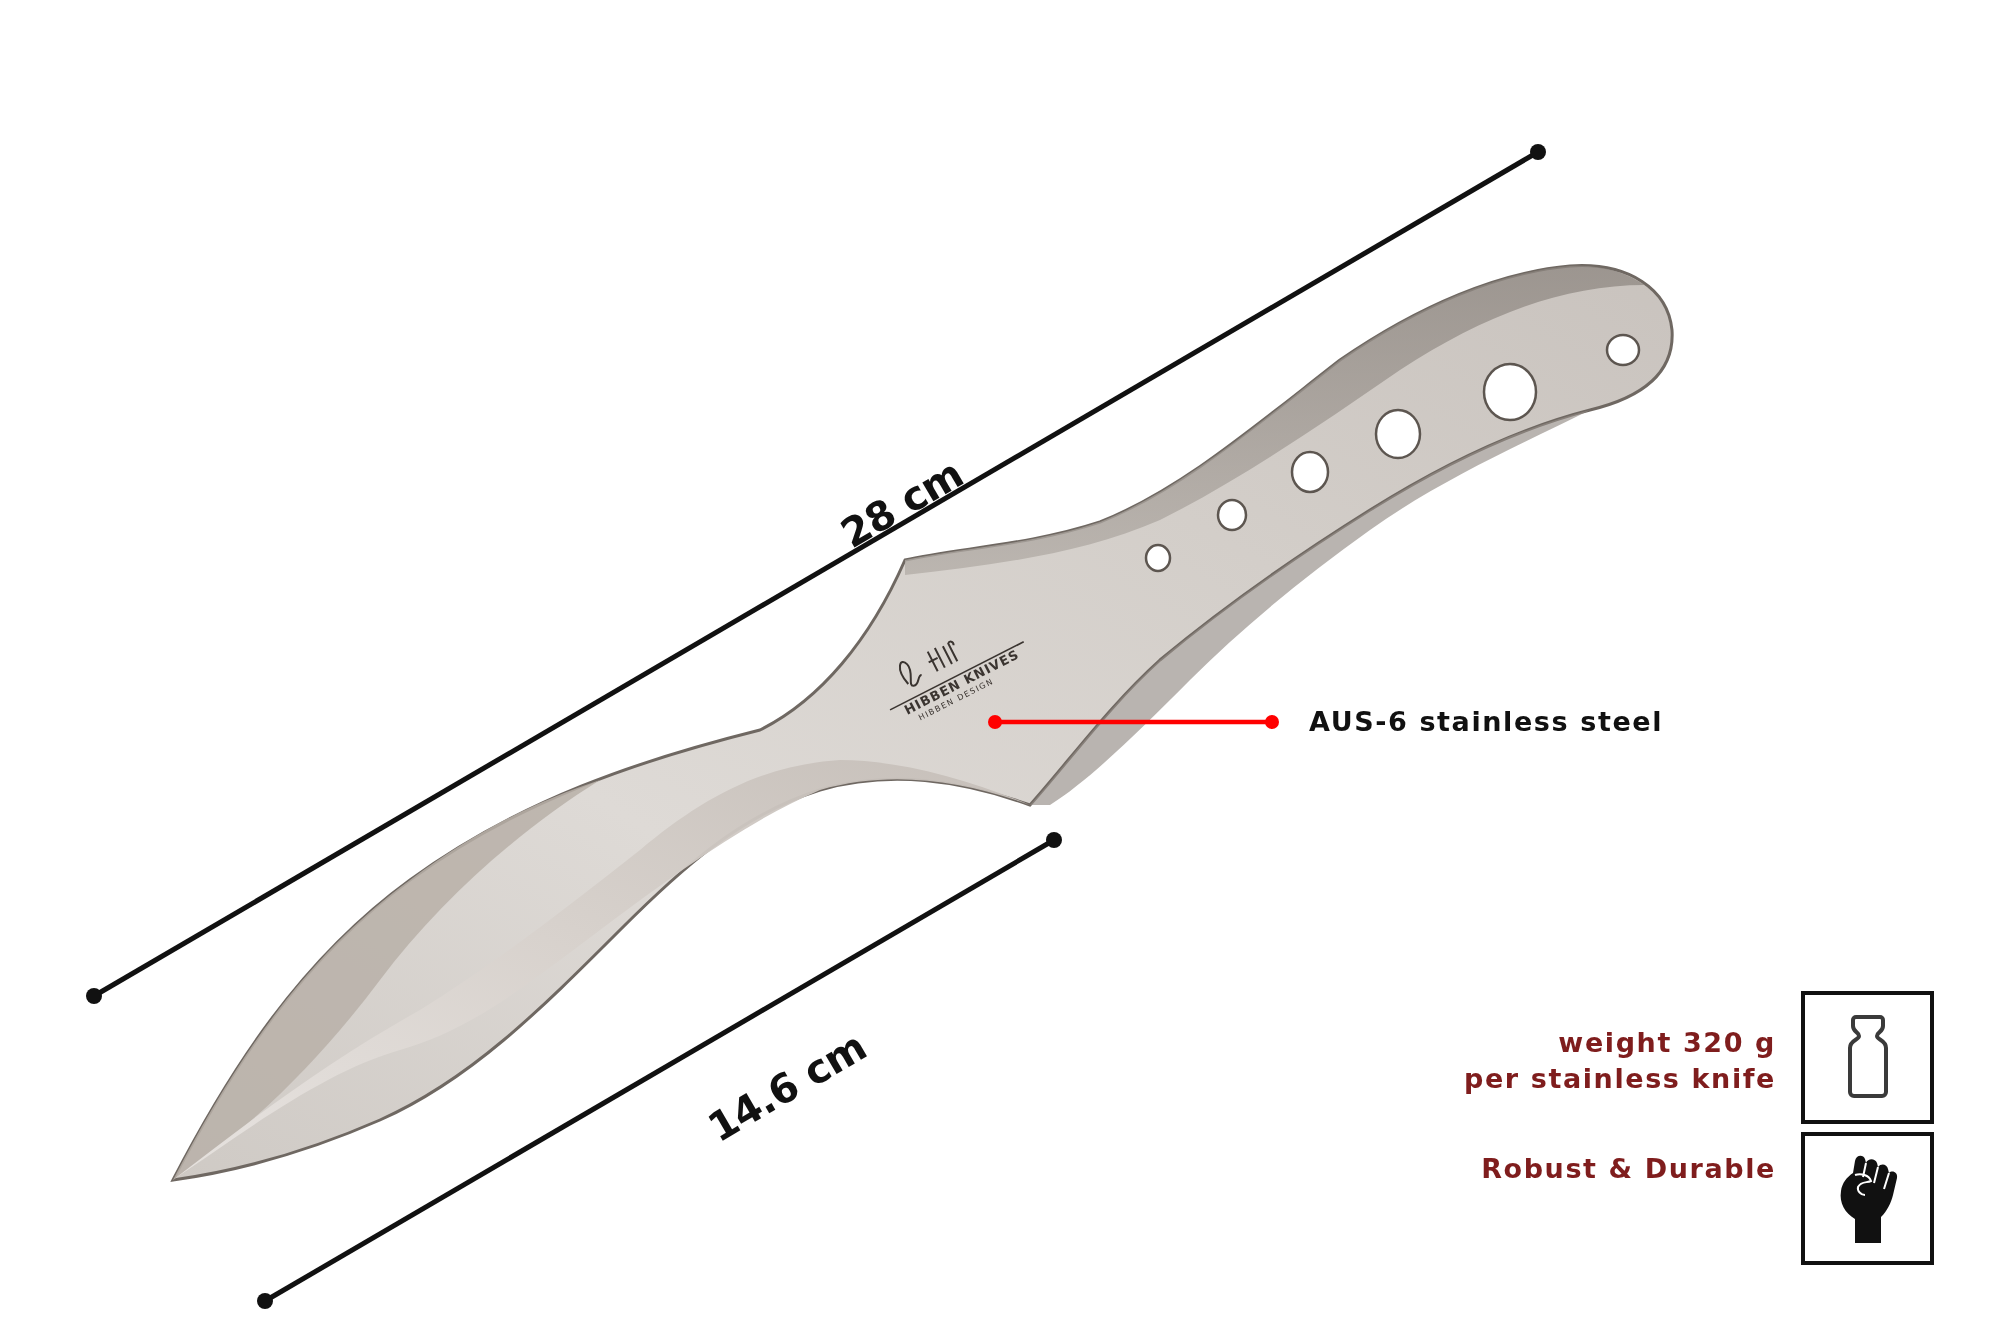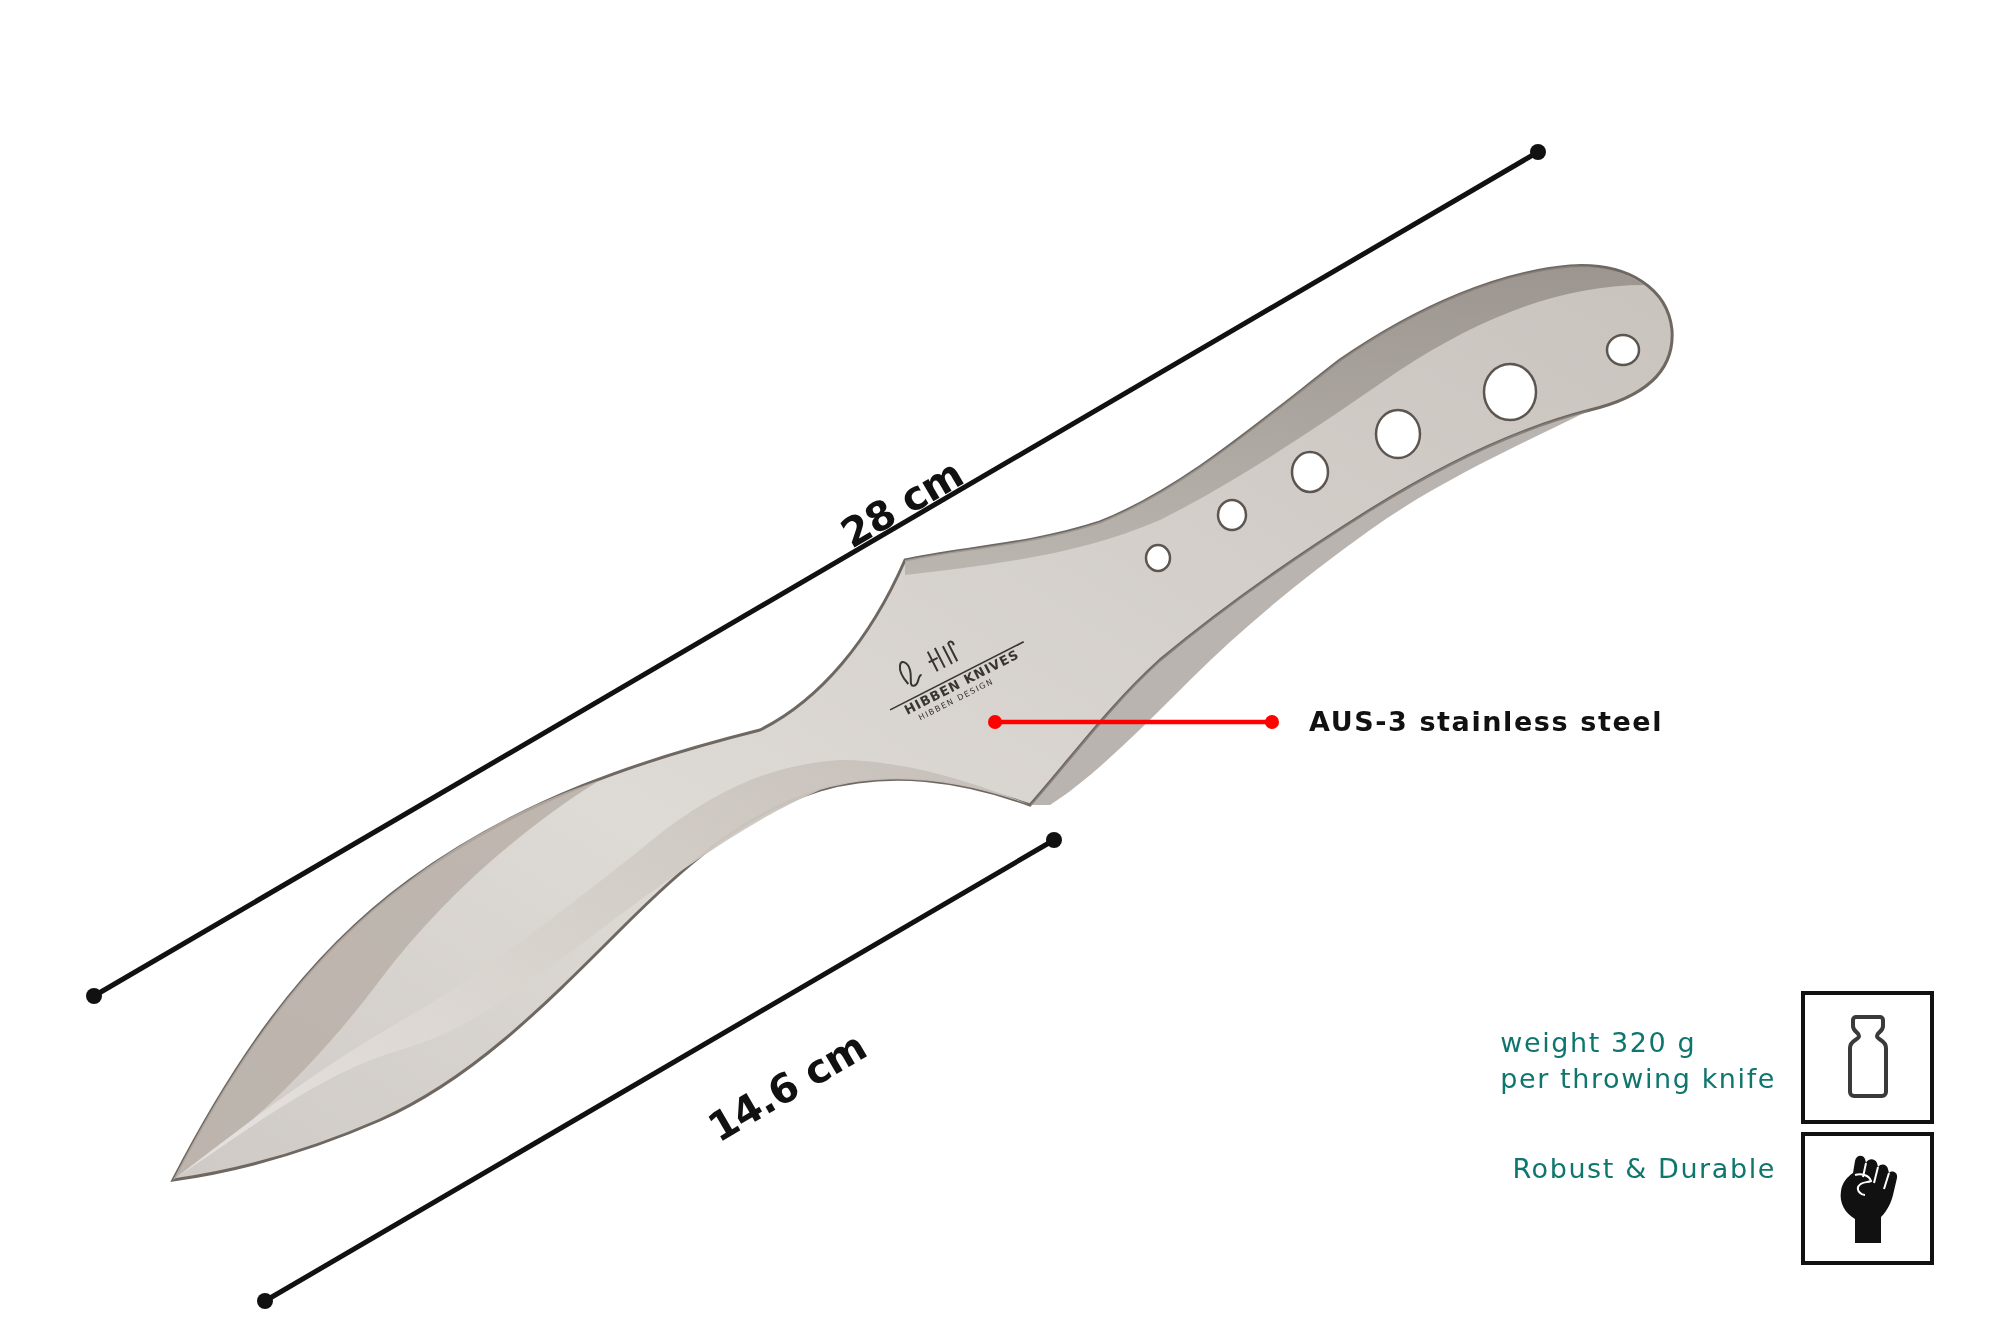--- a/index.html
+++ b/index.html
@@ -3,22 +3,22 @@
   <meta charset="utf-8">
   <style>
     html, body { margin: 0; padding: 0; background: #ffffff; }
     body { width: 2000px; height: 1331px; position: relative; overflow: hidden;
       font-family: "DejaVu Sans", "Liberation Sans", sans-serif; color: #111; }
     #stage { position: absolute; left: 0; top: 0; width: 2000px; height: 1331px; }
     .dim-label { position: absolute; font-weight: bold; font-size: 40px; color: #111;
       transform-origin: 0 0; white-space: nowrap; letter-spacing: -0.5px; }
     .callout-text { position: absolute; left: 1309px; top: 706px; font-size: 27px;
       font-weight: bold; letter-spacing: 1.6px; color: #111; white-space: nowrap; }
-    .spec-text { position: absolute; right: 224px; font-size: 27px; font-weight: normal;
-      letter-spacing: 1.6px; color: #0f766e; text-align: left; line-height: 36px; white-space: nowrap; }
+    .spec-text { position: absolute; right: 224px; font-size: 27px; font-weight: bold;
+      letter-spacing: 1.6px; color: #7f1d1d; text-align: right; line-height: 36px; white-space: nowrap; }
     .icon-box { position: absolute; left: 1801px; width: 125px; height: 125px;
       border: 4px solid #111; background: #fff; display: flex; align-items: center; justify-content: center; }
   </style>
 </head>
 <body>
 
 <div id="stage">
 
   <svg width="2000" height="1331" viewBox="0 0 2000 1331" style="position:absolute;left:0;top:0">
     <defs>
@@ -104,25 +104,25 @@
     <g fill="#ff0000" stroke="#ff0000">
       <line x1="995" y1="722" x2="1272" y2="722" stroke-width="4.5"></line>
       <circle cx="995" cy="722" r="7" stroke="none"></circle>
       <circle cx="1272" cy="722" r="7" stroke="none"></circle>
     </g>
   </svg>
 
   <div class="dim-label" style="left:833px; top:517px; transform: rotate(-30.3deg);">28 cm</div>
   <div class="dim-label" style="left:700px; top:1111px; transform: rotate(-30.3deg);">14.6 cm</div>
 
-  <div class="callout-text">AUS-3 stainless steel</div>
+  <div class="callout-text">AUS-6 stainless steel</div>
 
   <div class="spec-text" style="top:1025px;">
     <div>weight 320 g</div>
-    <div>per throwing knife</div>
+    <div>per stainless knife</div>
   </div>
   <div class="icon-box" style="top:991px;">
     <svg width="60" height="90" viewBox="0 0 60 90">
       <path d="M18,4 h24 a3,3 0 0 1 3,3 v6 c0,6 -6,6 -6,10 c0,4 9,4 9,12 v44 a4,4 0 0 1 -4,4 h-28 a4,4 0 0 1 -4,-4 v-44 c0,-8 9,-8 9,-12 c0,-4 -6,-4 -6,-10 v-6 a3,3 0 0 1 3,-3 z" fill="none" stroke="#3a3a3a" stroke-width="4" stroke-linejoin="round"></path>
     </svg>
   </div>
 
   <div class="spec-text" style="top:1151px;">
     <div>Robust &amp; Durable</div>
   </div>

